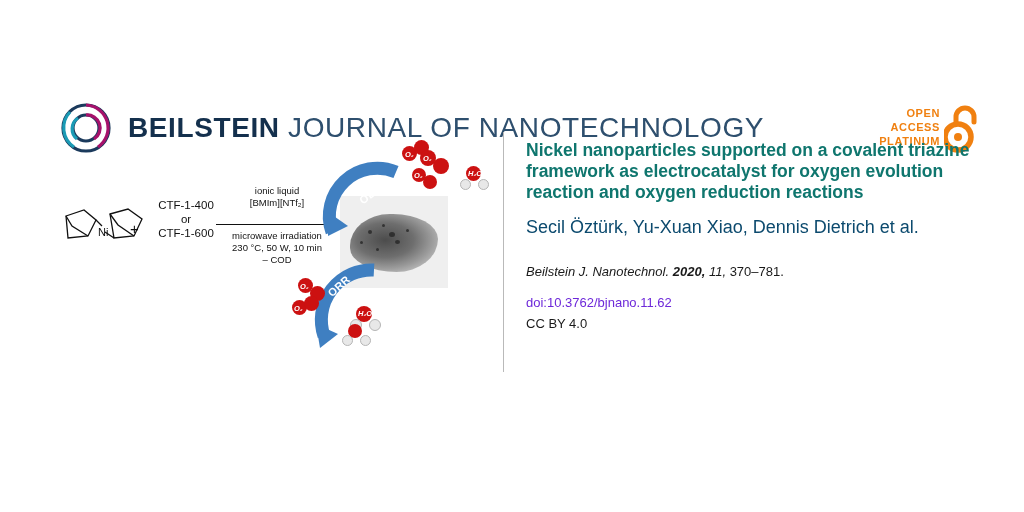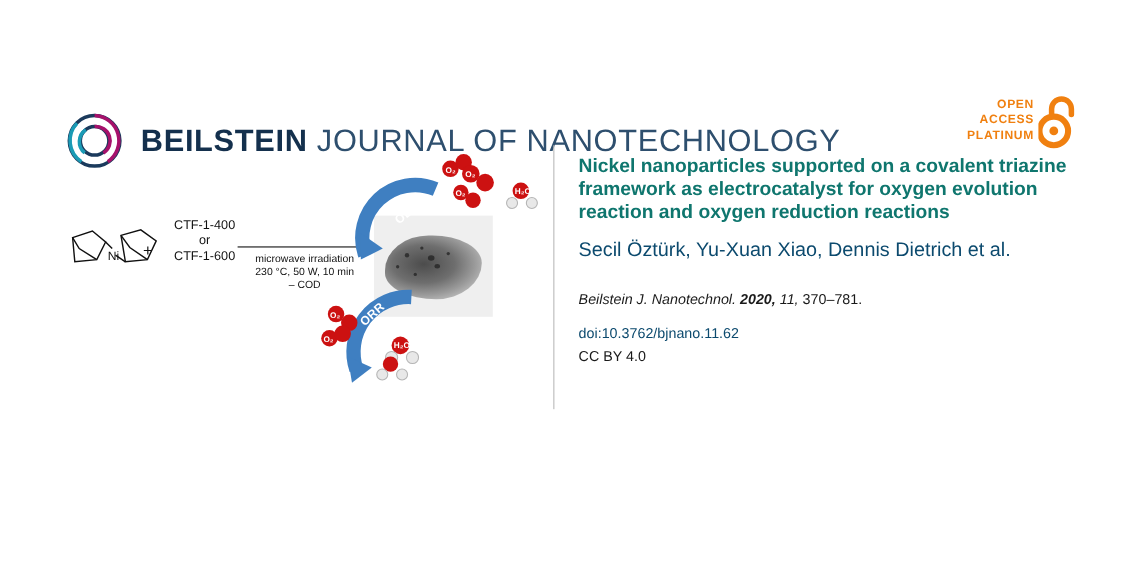--- a/index.html
+++ b/index.html
@@ -50,21 +50,21 @@
   }
   .journal-title .light {
     font-weight: normal;
     color: #2e4f6e;
   }
 
   
   .oa-badge {
     position: absolute;
     right: 36px;
-    top: 40px;
+    top: 58px;
     width: 140px;
     height: 56px;
   }
   .oa-text {
     position: absolute;
     right: 48px;
     top: 4px;
     text-align: right;
     color: #f08010;
     font-weight: bold;
@@ -117,21 +117,21 @@
   }
   .art-citation b {
     font-style: italic;
     font-weight: bold;
   }
   .art-citation .normal {
     font-style: normal;
   }
   .art-doi {
     font-size: 13px;
-    color: #0c4a6e;
+    color: #6d28d9;
     margin: 0 0 6px 0;
   }
   .art-license {
     font-size: 13px;
     color: #1a1a1a;
     margin: 0;
   }
 
   
   .graphic {
@@ -267,20 +267,21 @@
     left: 306px;
     top: 152px;
     transform: rotate(-42deg);
   }
 
   .mol {
     position: absolute;
     font-size: 7px;
     color: #ffffff;
     font-weight: bold;
+    font-style: italic;
   }
   .mol .atom {
     position: absolute;
     border-radius: 50%;
   }
   .mol .red   { background: #cc1111; }
   .mol .white { background: #e8e8e8; border: 1px solid #b5b5b5; }
   .mol .lbl {
     position: absolute;
     color: #ffffff;
@@ -347,20 +348,24 @@
 
     <div class="plus">+</div>
 
     <div class="ctf-label">
       <div>CTF-1-400</div>
       <div>or</div>
       <div>CTF-1-600</div>
     </div>
 
     <div class="arrow-wrap">
+      <div class="arrow-above">
+        <div>ionic liquid</div>
+        <div>[BMIm][NTf₂]</div>
+      </div>
       <div class="arrow-line"></div>
       <div class="arrow-head"></div>
       <div class="arrow-below">
         <div>microwave irradiation</div>
         <div>230 °C, 50 W, 10 min</div>
         <div>– COD</div>
       </div>
     </div>
 
     <div class="tem">

